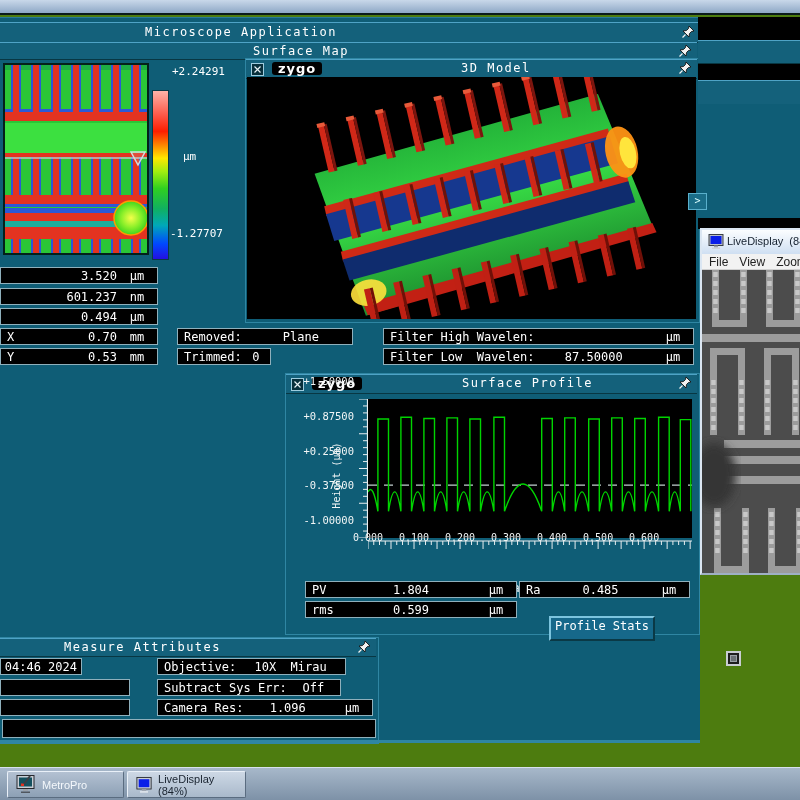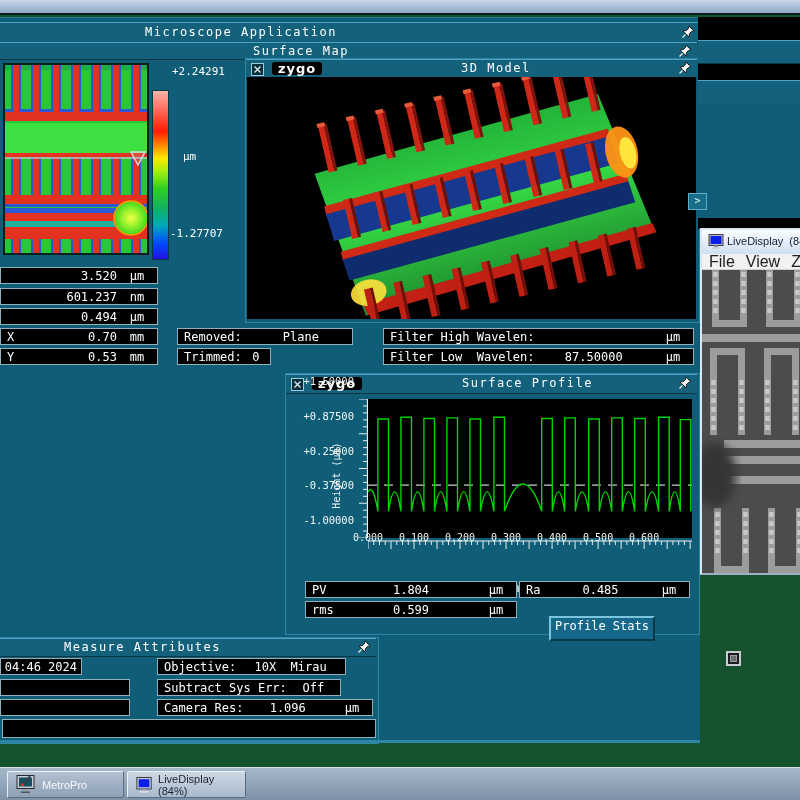--- a/index.html
+++ b/index.html
@@ -1,16 +1,16 @@
 <!DOCTYPE html>
 <html><head>
 <meta charset="utf-8">
 <style>
   html,body{margin:0;padding:0;background:#000;}
-  #screen{position:relative;width:800px;height:800px;background:#14532d;overflow:hidden;
+  #screen{position:relative;width:800px;height:800px;background:#4d7c0f;overflow:hidden;
           font-family:"DejaVu Sans Mono",monospace;font-size:12px;color:#fff;}
   .abs{position:absolute;}
   
   #top-strip{left:0;top:0;width:800px;height:13px;background:linear-gradient(#c9d8ea,#8ea8c6);border-bottom:2px solid #0b1b1b;}
   
   #main-window{left:0;top:17px;width:700px;height:725px;background:#0f5d76;border-top:1px solid #2a7a96;}
   .tealbar{position:absolute;background:#14617b;border-top:1px solid #4fa3c6;border-bottom:1px solid #083743;}
   .tealbar .title{position:absolute;top:2px;letter-spacing:1.5px;color:#fff;white-space:pre;}
   .pin{position:absolute;top:2px;right:5px;width:14px;height:14px;cursor:pointer;}
   .closebox{position:absolute;left:5px;top:3px;width:13px;height:13px;}
@@ -35,21 +35,21 @@
   .rbar{position:absolute;left:698px;width:102px;background:#14617b;border-top:1px solid #4fa3c6;border-bottom:1px solid #083743;color:#fff;font-size:11px;white-space:pre;overflow:hidden;}
   #rb-panel{left:698px;top:104px;width:102px;height:114px;background:#0f5d76;}
   #arrow-btn{left:688px;top:193px;width:17px;height:15px;background:#1a6d88;border:1px solid #5ab0cc;
              color:#dff;font-size:10px;text-align:center;line-height:14px;cursor:pointer;}
   
   #win-live{left:700px;top:228px;width:100px;height:347px;background:#ececec;border-left:2px solid #dbe6f2;border-top:2px solid #dbe6f2;border-bottom:2px solid #9fb0c4;box-sizing:border-box;}
   #live-titlebar{position:absolute;left:0;top:0;width:98px;height:24px;background:linear-gradient(#fbfdff,#cfdff2);}
   #live-title{position:absolute;left:25px;top:5px;font-family:"Liberation Sans",sans-serif;font-size:11px;color:#15202e;white-space:pre;}
   #live-menubar{position:absolute;left:0;top:24px;width:98px;height:16px;background:#f2f2f2;border-bottom:1px solid #cfcfcf;
                 display:flex;gap:11px;padding-left:7px;box-sizing:border-box;align-items:center;}
-  #live-menubar span{font-family:"Liberation Sans",sans-serif;font-size:16px;color:#222;cursor:pointer;}
+  #live-menubar span{font-family:"Liberation Sans",sans-serif;font-size:12px;color:#222;cursor:pointer;}
   #live-content{position:absolute;left:0;top:40px;width:98px;height:303px;background:#4c4c4c;}
   
   #desk-icon{left:726px;top:651px;width:15px;height:15px;background:#1d1d1d;border:2px solid #c9cdd2;box-sizing:border-box;cursor:pointer;}
   #desk-icon div{margin:2px;width:5px;height:5px;background:#6a6f74;border:1px solid #9aa0a6;}
   
   #taskbar{left:0;top:767px;width:800px;height:33px;background:linear-gradient(#a7b8ca,#7c90a6);border-top:1px solid #d8e2ee;}
   .taskbtn{position:absolute;top:3px;height:27px;border-radius:2px;display:flex;align-items:center;gap:6px;padding:0 8px;box-sizing:border-box;
            border:1px solid;border-color:#e9f0f8 #5a6c80 #5a6c80 #e9f0f8;cursor:pointer;font-family:"Liberation Sans",sans-serif;font-size:11px;}
   #btn-metropro{left:7px;width:117px;background:linear-gradient(#b3c1d2,#8da0b5);color:#f4f8fc;}
   #btn-livedisplay{left:127px;width:119px;background:linear-gradient(#cdd8e5,#a9b9cb);color:#1a2430;}

